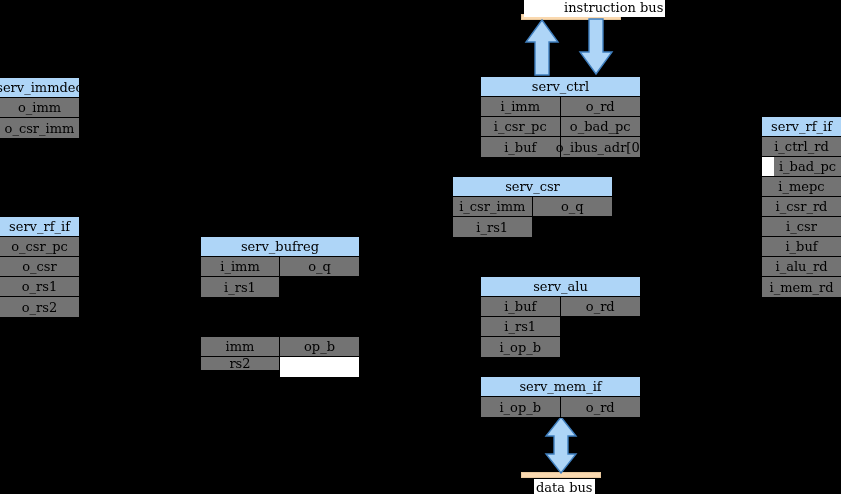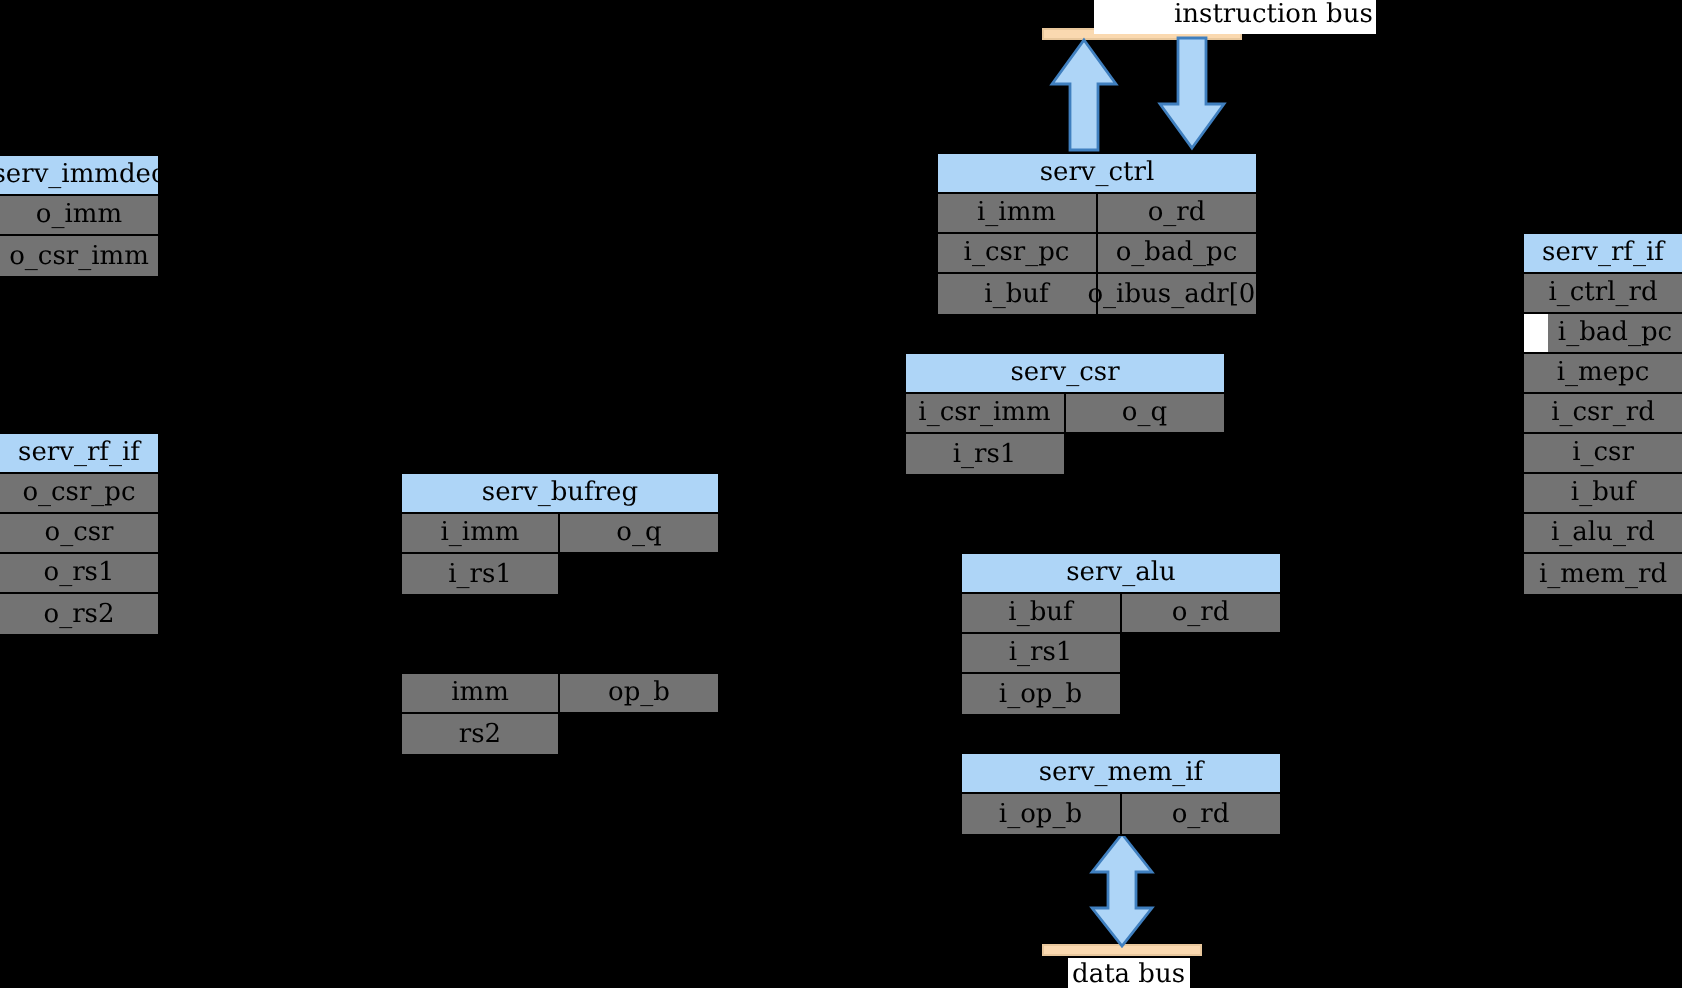--- a/index.html
+++ b/index.html
@@ -90,21 +90,21 @@
   .arrow {
     position: absolute;
   }
 </style>
 </head>
 <body>
 
 <div id="canvas">
 
   <div class="bus-bar" style="left:521px; top:14px; width:100px; height:6px;"></div>
-  <div class="bus-label" style="left:547px; top:-1px;padding-left:40px;">instruction bus</div>
+  <div class="bus-label" style="left:524px; top:-1px;padding-left:40px;">instruction bus</div>
 
   <svg class="arrow" style="left:524px; top:18px;" width="36" height="58" viewBox="0 0 36 58">
     <polygon points="18,2 34,24 25,24 25,57 11,57 11,24 2,24" fill="#aed5f7" stroke="#3f7fbf" stroke-width="1.4"></polygon>
   </svg>
 
   <svg class="arrow" style="left:578px; top:18px;" width="36" height="58" viewBox="0 0 36 58">
     <polygon points="18,56 34,34 25,34 25,1 11,1 11,34 2,34" fill="#aed5f7" stroke="#3f7fbf" stroke-width="1.4"></polygon>
   </svg>
 
   <div class="bus-bar" style="left:521px; top:472px; width:80px; height:6px;"></div>
@@ -150,27 +150,27 @@
       <div class="cell left" style="width:50%;">i_rs1</div>
       <div class="cell empty" style="width:50%;"></div>
     </div>
   </div>
 
   <div class="module" style="left:200px; top:336px; width:160px;">
     <div class="mod-row">
       <div class="cell left" style="width:50%;">imm</div>
       <div class="cell" style="width:50%;">op_b</div>
     </div>
-    <div class="mod-row" style="border-bottom:none;">
+    <div class="mod-row" style="border-bottom:none;flex-direction:column;">
       <div class="cell left" style="width:50%;">rs2</div>
       <div class="cell empty" style="width:50%;"></div>
     </div>
   </div>
 
-  <div class="module" style="left:468px; top:76px; width:161px;">
+  <div class="module" style="left:480px; top:76px; width:161px;">
     <div class="mod-title">serv_ctrl</div>
     <div class="mod-row">
       <div class="cell left" style="width:50%;">i_imm</div>
       <div class="cell" style="width:50%;">o_rd</div>
     </div>
     <div class="mod-row">
       <div class="cell left" style="width:50%;">i_csr_pc</div>
       <div class="cell" style="width:50%;">o_bad_pc</div>
     </div>
     <div class="mod-row" style="border-bottom:none;">

